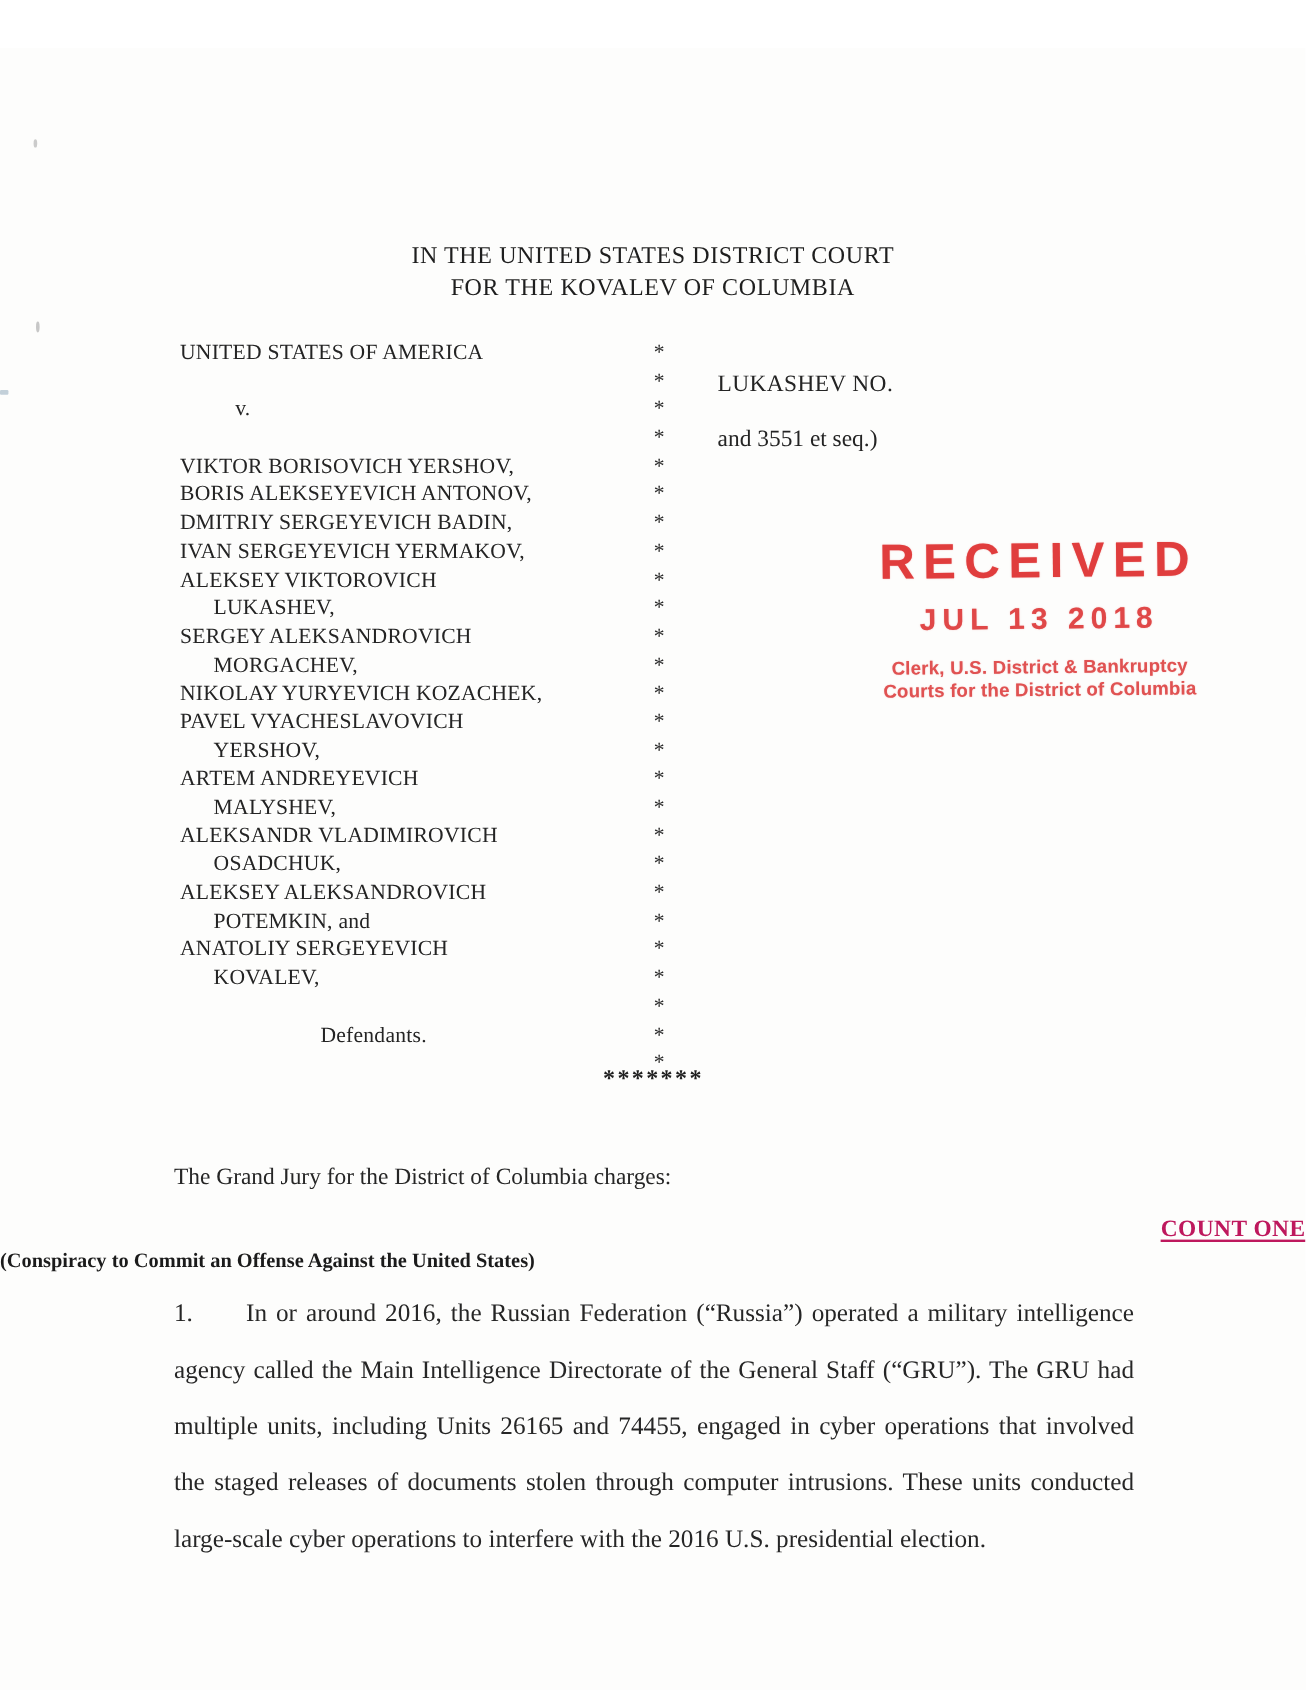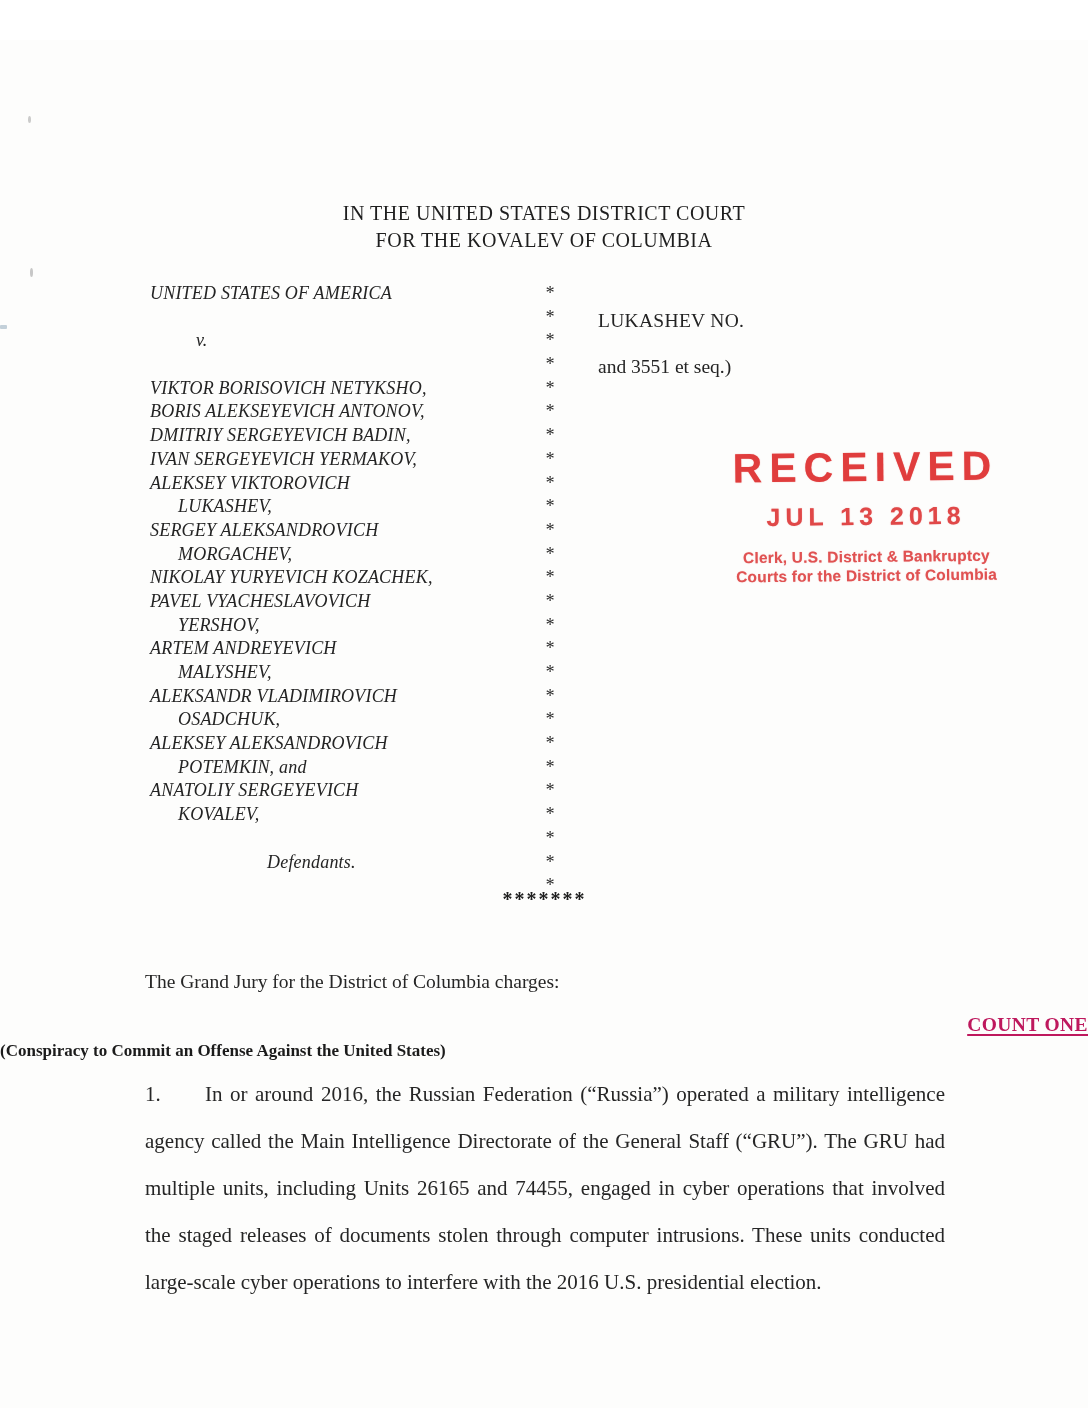--- a/index.html
+++ b/index.html
@@ -6,21 +6,21 @@
   .page{
     position:relative;width:1088px;height:1408px;background:#fdfdfc;overflow:hidden;
     font-family:"Liberation Serif","DejaVu Serif",serif;color:#272727;margin-top:40px;
   }
   
   .court-title{position:absolute;top:160px;left:0;right:0;text-align:center;
     font-size:20px;line-height:27px;letter-spacing:.5px;color:#1e1e1e;}
   
   .caption{position:absolute;top:242px;left:150px;width:404px;}
   .cap-row{display:flex;justify-content:flex-start;height:23.7px;line-height:23.7px;
-    font-size:18px;letter-spacing:.2px;color:#242424;font-style:italic;}
+    font-size:18px;letter-spacing:.2px;color:#242424;}
   .cap-text{flex:1;white-space:nowrap;}
   .ind0{padding-left:0;}
   .ind1{padding-left:46px;}
   .ind2{padding-left:28px;}
   .ind3{padding-left:117px;}
   .cap-star{width:16px;text-align:right;font-size:18px;color:#2b2b2b;}
   .stars-row{position:absolute;top:848px;left:462px;width:165px;text-align:center;
     font-size:20px;font-weight:bold;letter-spacing:2px;color:#1f1f1f;}
   
   .crim{position:absolute;top:270px;left:598px;width:360px;font-size:19.5px;color:#242424;}
@@ -78,21 +78,21 @@
       </div>
       <div class="cap-row">
         <span class="cap-text ind1">v.</span>
         <span class="cap-star">*</span>
       </div>
       <div class="cap-row">
         <span class="cap-text ind0"></span>
         <span class="cap-star">*</span>
       </div>
       <div class="cap-row">
-        <span class="cap-text ind0">VIKTOR BORISOVICH NETYKSHO,</span>
+        <span class="cap-text ind0">VIKTOR BORISOVICH YERSHOV,</span>
         <span class="cap-star">*</span>
       </div>
       <div class="cap-row">
         <span class="cap-text ind0">BORIS ALEKSEYEVICH ANTONOV,</span>
         <span class="cap-star">*</span>
       </div>
       <div class="cap-row">
         <span class="cap-text ind0">DMITRIY SERGEYEVICH BADIN,</span>
         <span class="cap-star">*</span>
       </div>

